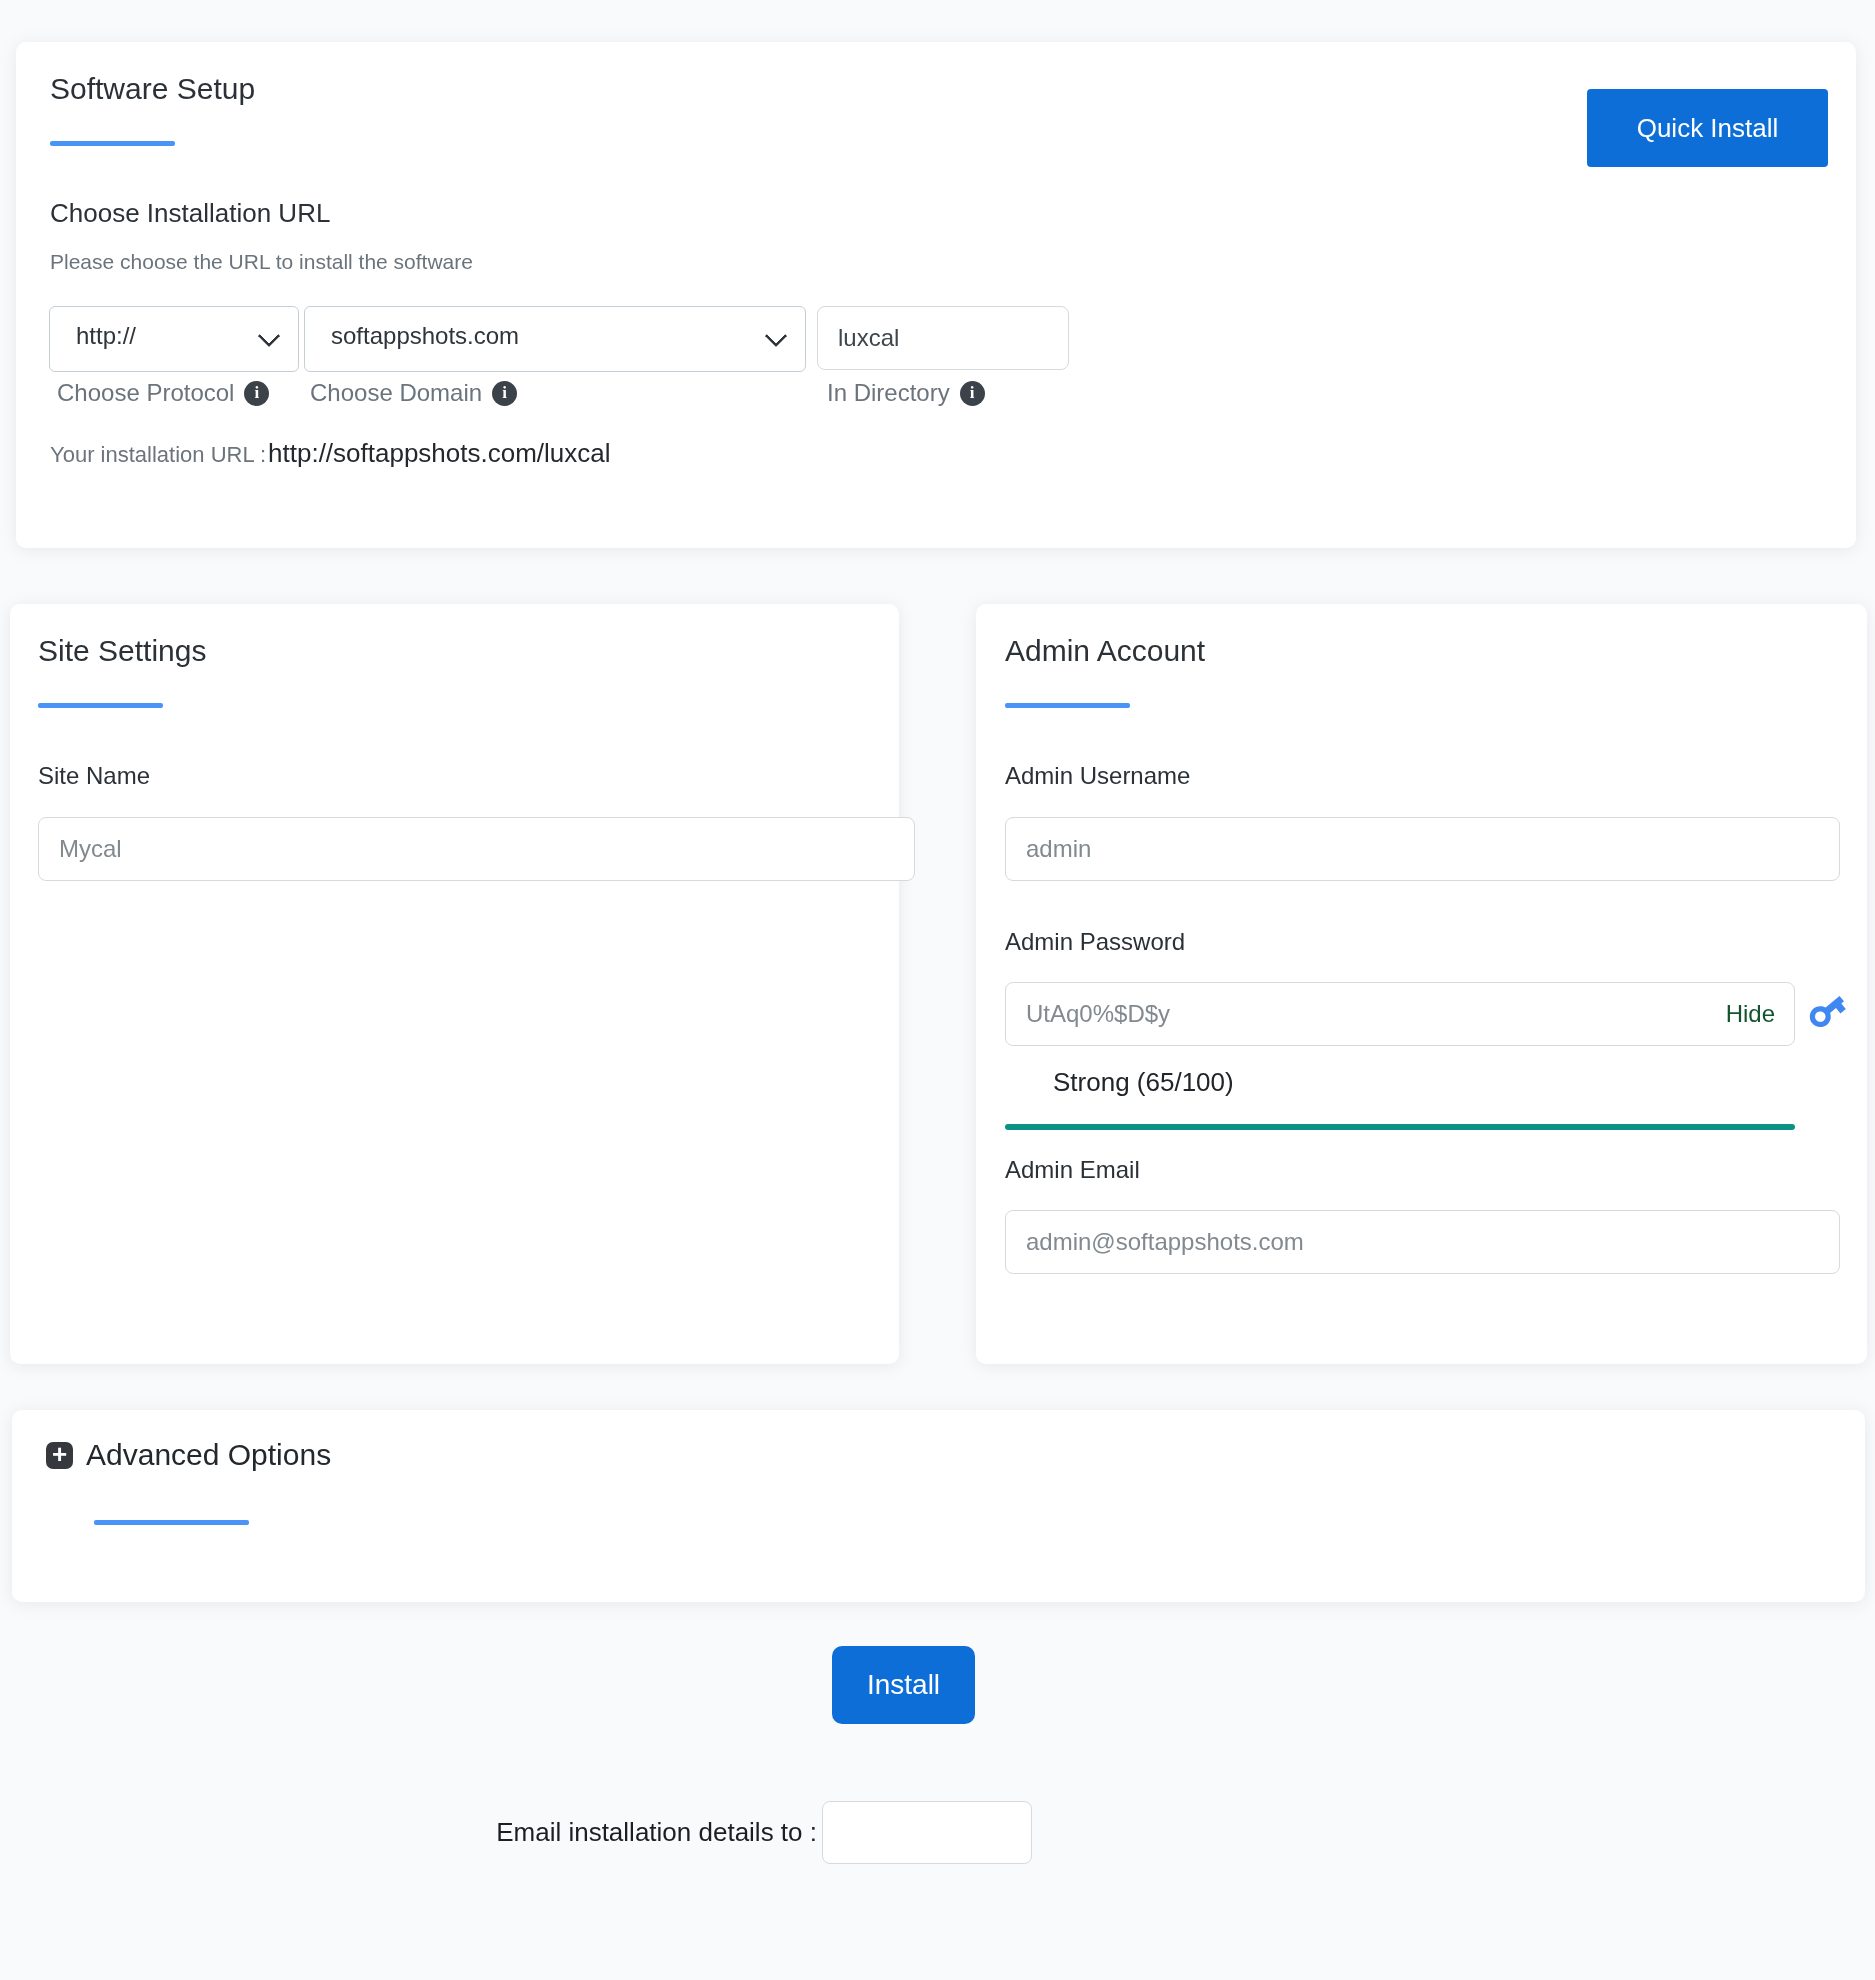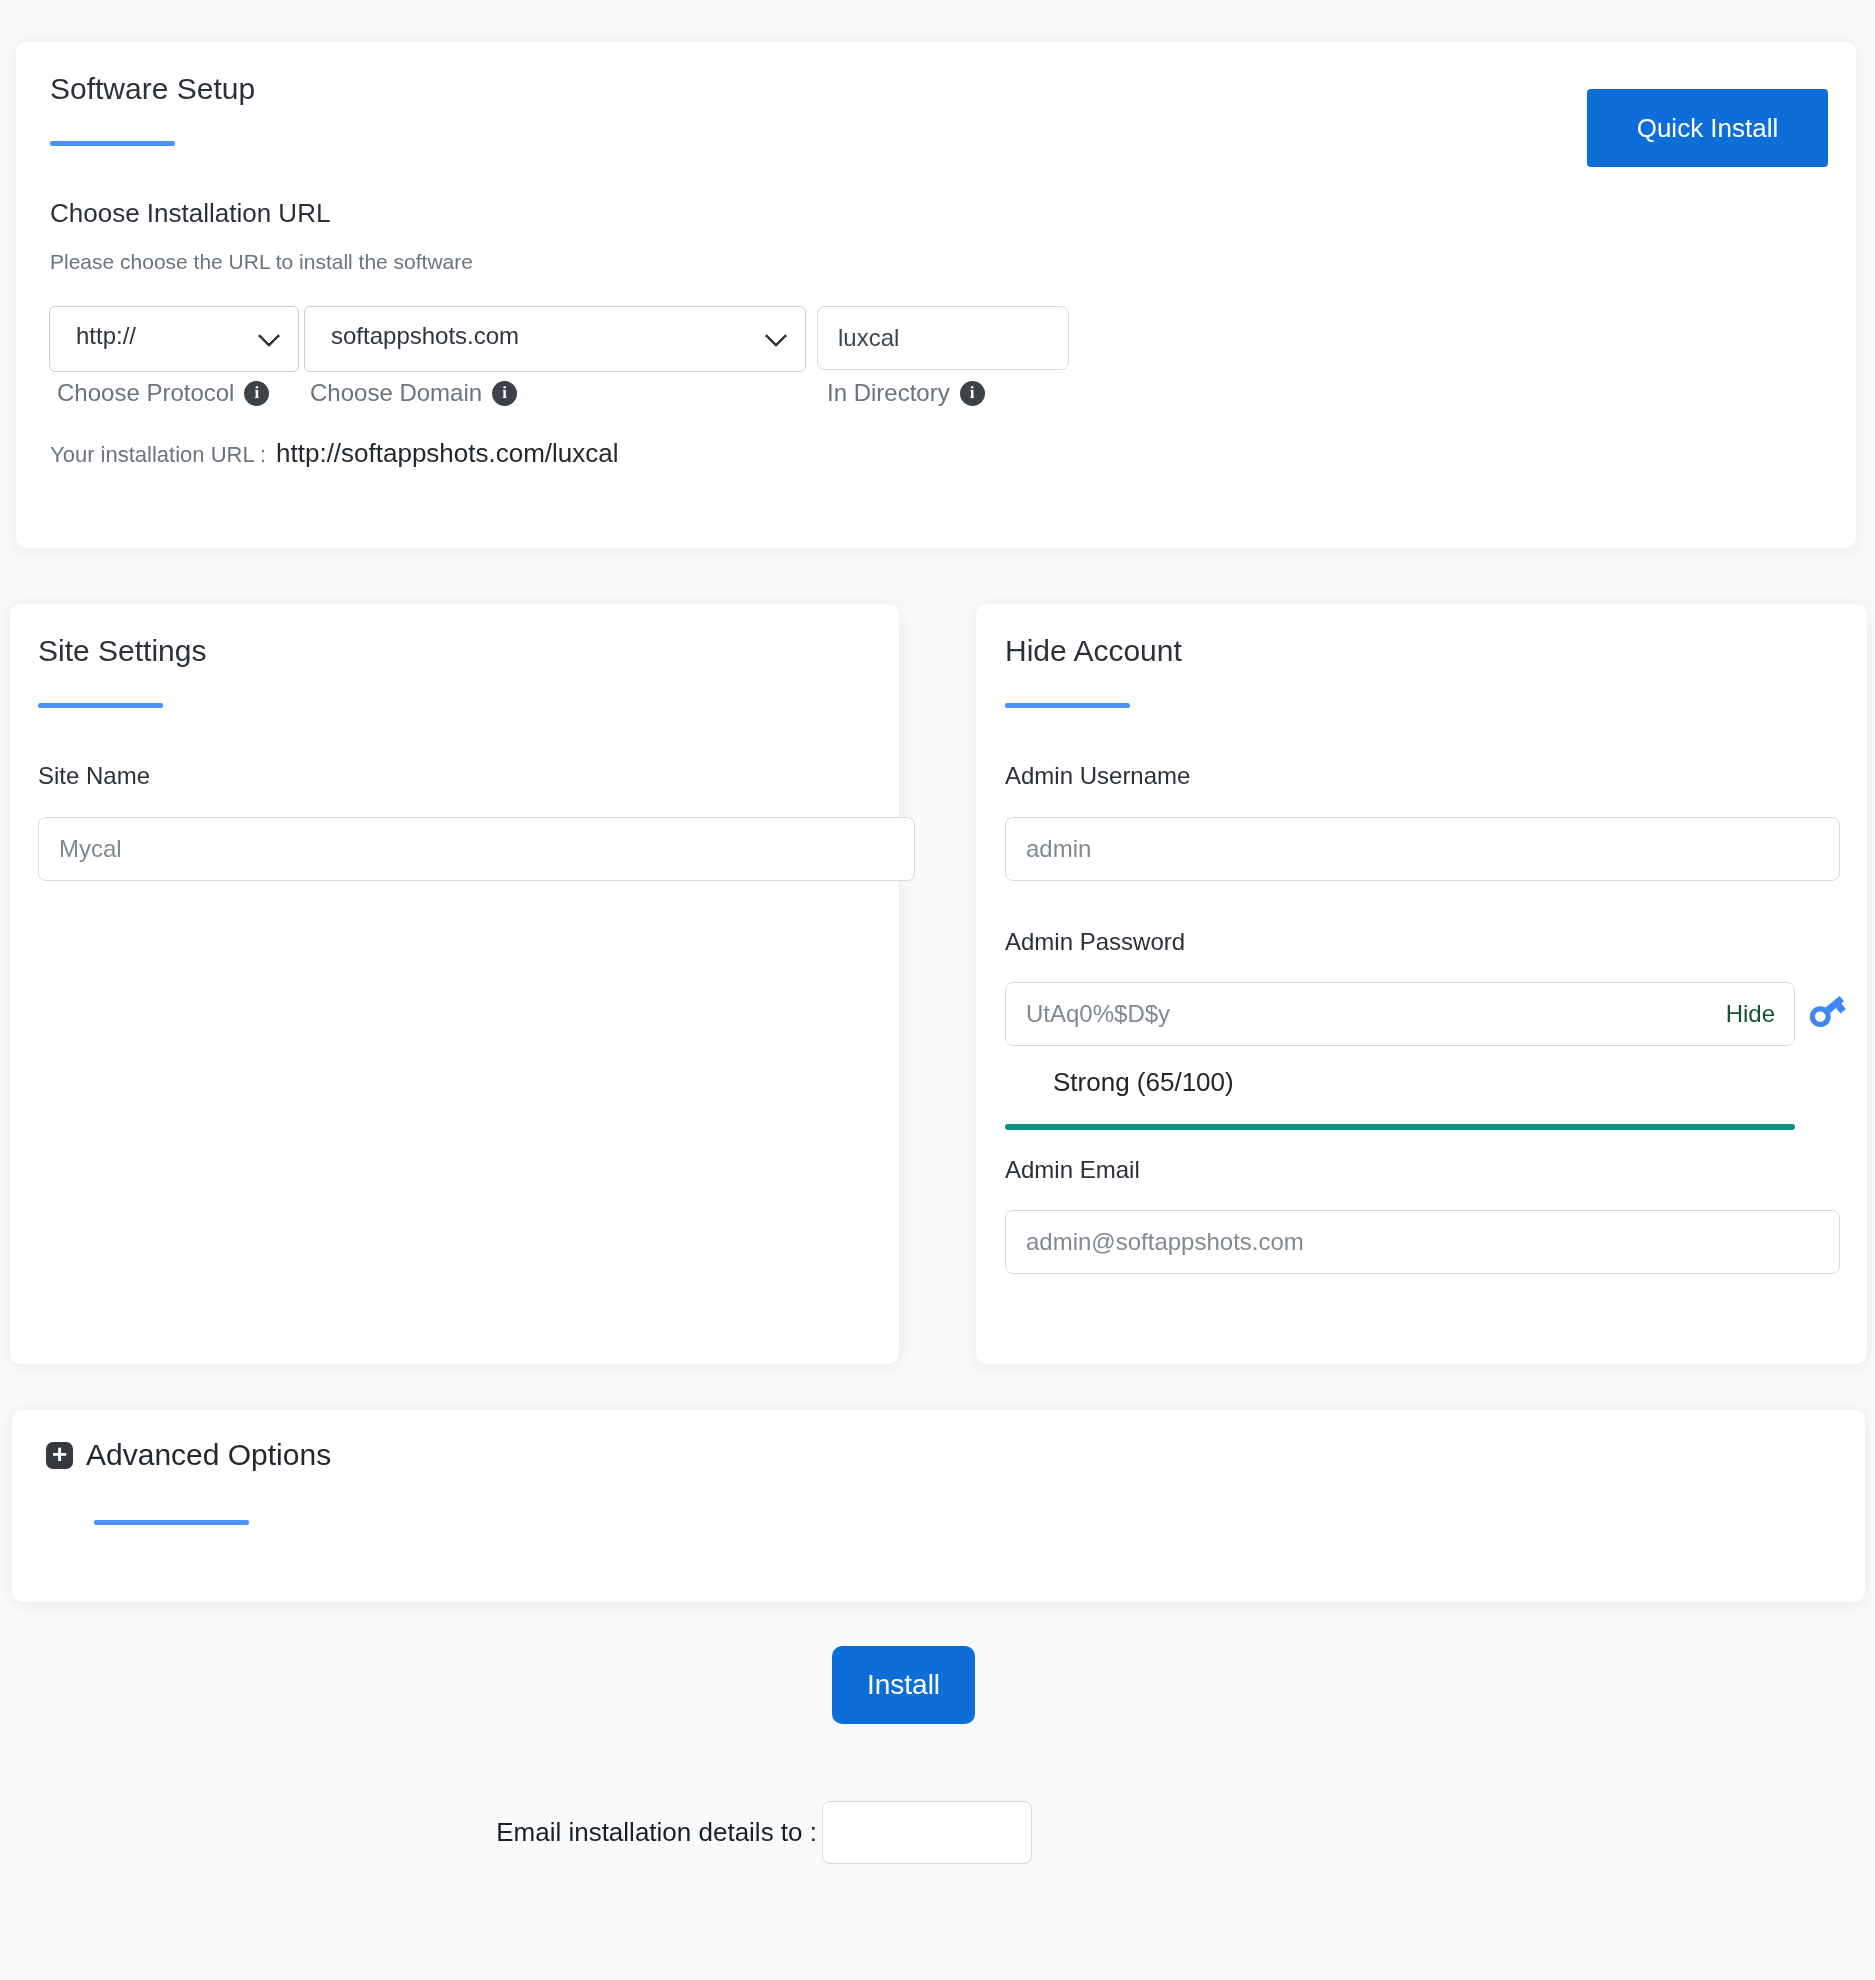--- a/index.html
+++ b/index.html
@@ -44,21 +44,21 @@
   .under-label{
     position:absolute;font-size:24px;color:#6b747c;white-space:nowrap;
     display:flex;align-items:center;gap:10px;
   }
   .info-icon{
     width:25px;height:25px;border-radius:50%;background:#3b4249;color:#ffffff;
     display:inline-flex;align-items:center;justify-content:center;
     font-family:"Liberation Serif", serif;font-weight:700;font-size:17px;
     cursor:pointer;flex:0 0 auto;
   }
-  .url-line{position:absolute;display:flex;align-items:baseline;gap:10px;white-space:nowrap;}
+  .url-line{position:absolute;display:flex;align-items:baseline;gap:2px;white-space:nowrap;}
   .url-label{font-size:22px;color:#6b747c;}
   .url-value{font-size:26px;color:#23282d;}
   .pw-row{position:absolute;}
   .pw-row input{position:relative;width:100%;height:100%;padding-right:119px;}
   .hide-link{
     position:absolute;right:20px;top:50%;transform:translateY(-50%);
     font-size:24px;color:#14532d;cursor:pointer;
   }
   .key-icon{position:absolute;cursor:pointer;}
   .strength-text{position:absolute;font-size:26px;color:#20252a;}
@@ -123,21 +123,21 @@
 
 <div class="card" style="left:10px;top:604px;width:889px;height:760px;">
   <div class="card-title" style="left:28px;top:30px;">Site Settings</div>
   <div class="accent-line" style="left:28px;top:99px;width:125px;"></div>
 
   <div class="field-label" style="left:28px;top:158px;">Site Name</div>
   <input class="txt-input" style="left: 28px; top: 213px; width: 877px;" value="Mycal">
 </div>
 
 <div class="card" style="left:976px;top:604px;width:891px;height:760px;">
-  <div class="card-title" style="left:29px;top:30px;">Hide Account</div>
+  <div class="card-title" style="left:29px;top:30px;">Admin Account</div>
   <div class="accent-line" style="left:29px;top:99px;width:125px;"></div>
 
   <div class="field-label" style="left:29px;top:158px;">Admin Username</div>
   <input class="txt-input" style="left: 29px; top: 213px; width: 835px;" value="admin">
 
   <div class="field-label" style="left:29px;top:324px;">Admin Password</div>
   <div class="pw-row" style="left:29px;top:378px;width:790px;height:64px;">
     <input class="txt-input" style="left: 0px; top: 0px; width: 790px;" value="UtAq0%$D$y">
     <span class="hide-link">Hide</span>
   </div>

